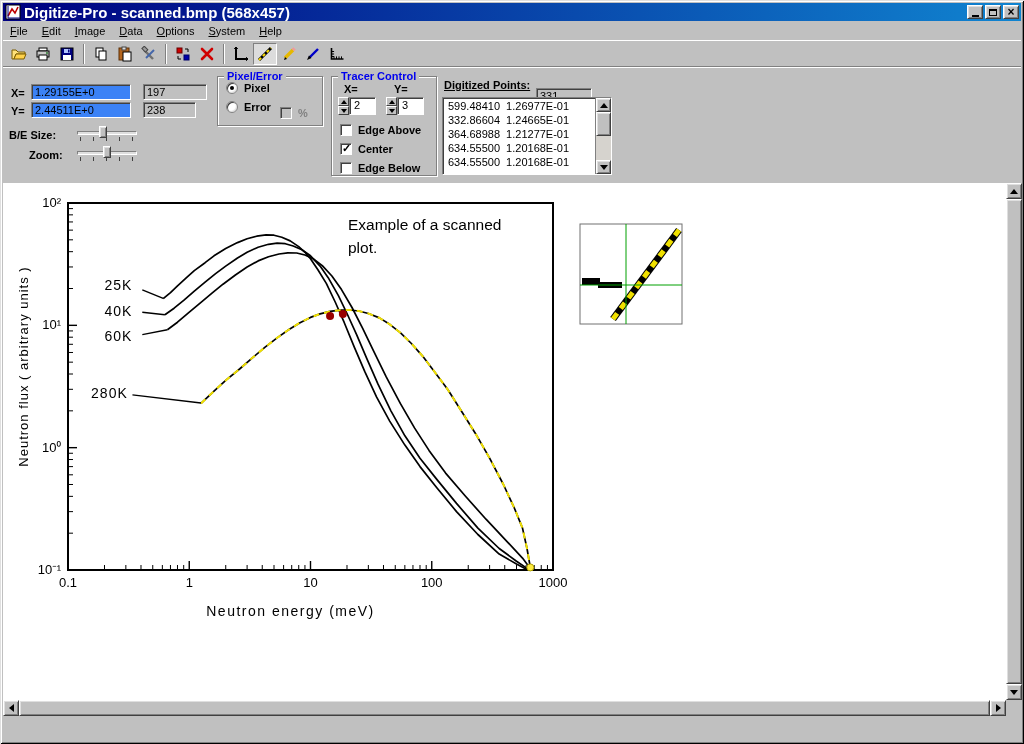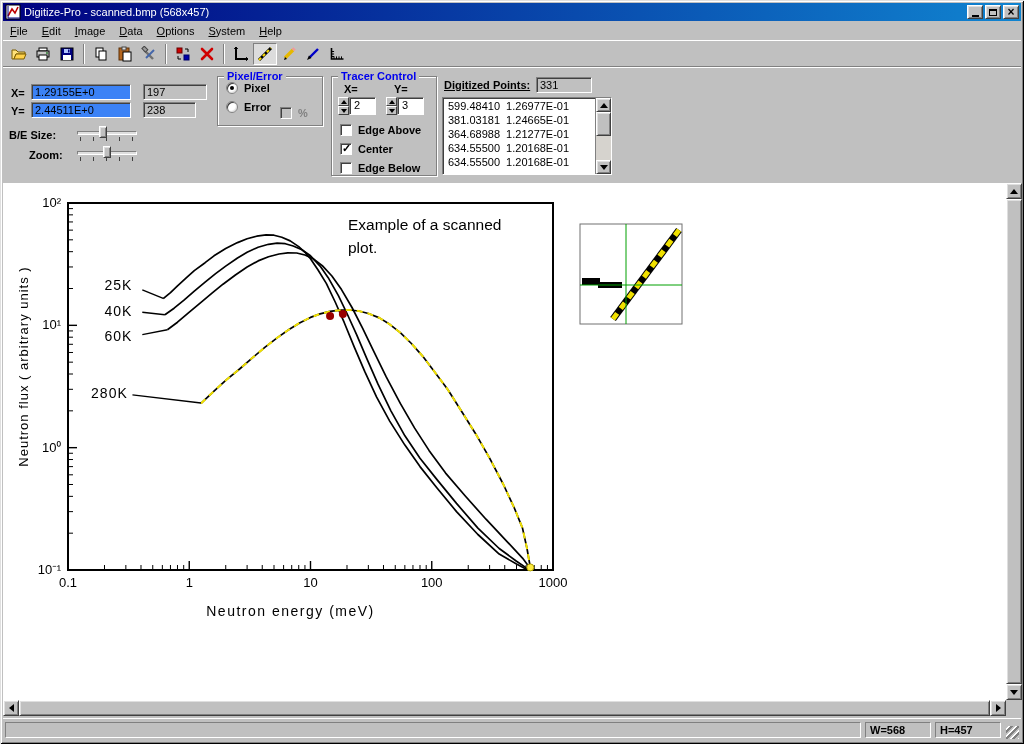--- a/index.html
+++ b/index.html
@@ -4,21 +4,21 @@
 <style>
   html,body{margin:0;padding:0;background:#008080;}
   *{box-sizing:border-box;font-family:"Liberation Sans",sans-serif;}
   .app{position:relative;width:1024px;height:744px;background:#c0c0c0;overflow:hidden;
        box-shadow:inset 1px 1px 0 #dfdfdf, inset -1px -1px 0 #000, inset 2px 2px 0 #fff, inset -2px -2px 0 #808080;}
   
   .titlebar{position:absolute;left:3px;top:3px;width:1018px;height:18px;
             background:linear-gradient(90deg,#000080,#1084d0);display:flex;align-items:center;padding:0 2px;}
   .app-icon{width:16px;height:16px;margin-right:3px;}
   .app-icon svg{width:16px;height:16px;}
-  .title-text{color:#fff;font-size:11px;font-weight:normal;flex:1;white-space:nowrap;}
+  .title-text{color:#fff;font-size:15px;font-weight:bold;flex:1;white-space:nowrap;}
   .tb-buttons{display:flex;gap:2px;}
   .sysbtn{width:16px;height:14px;background:#c0c0c0;border:1px solid;border-color:#fff #404040 #404040 #fff;
           box-shadow:inset 1px 1px 0 #dfdfdf, inset -1px -1px 0 #808080;display:flex;align-items:center;justify-content:center;}
   .gl-min{width:7px;height:2px;background:#000;margin-top:7px;}
   .gl-max{width:8px;height:7px;border:1px solid #000;border-top:2px solid #000;}
   .gl-x{font-size:12px;font-weight:bold;line-height:10px;color:#000;}
   
   .menubar{position:absolute;left:3px;top:22px;width:1018px;height:18px;display:flex;align-items:center;background:#c0c0c0;}
   .menu-item{padding:2px 7px;font-size:11px;color:#000;}
   
@@ -297,25 +297,25 @@
             <span class="opt-label">Center</span>
           </div>
           <div class="cb-row">
             <span class="cb"></span>
             <span class="opt-label">Edge Below</span>
           </div>
         </div>
     </div>
 
     <span class="lbl" style="left:441px;top:11px;text-decoration:underline">Digitized Points:</span>
-    <div class="static-box" style="left:533px;top:9px;width:56px">331</div>
+    <div class="static-box" style="left:533px;top:20px;width:56px">331</div>
     <div class="listbox" style="left:439px;top:29px;width:170px;height:78px">
       <div class="list-rows" id="dig-rows">
           <div class="list-row">599.48410  1.26977E-01</div>
-          <div class="list-row">381.03181  1.24665E-01</div>
+          <div class="list-row">332.86604  1.24665E-01</div>
           <div class="list-row">364.68988  1.21277E-01</div>
           <div class="list-row">634.55500  1.20168E-01</div>
           <div class="list-row">634.55500  1.20168E-01</div>
         </div>
       <div class="list-sb">
         <div class="sb-btn" style="top:0">
             <div class="arr-u"></div>
           </div>
         <div class="sb-thumb" style="top:14px;height:24px"></div>
         <div class="sb-btn" style="bottom:0">
@@ -450,20 +450,14 @@
     <div class="hs-btn" style="left:0;top:0">
         <div class="arr-l"></div>
       </div>
     <div class="hs-thumb"></div>
     <div class="hs-btn" style="right:0;top:0">
         <div class="arr-r"></div>
       </div>
   </div>
   <div class="corner"></div>
 
-  <div class="statusbar">
-    <div class="sb-panel" style="left:2px;width:856px"></div>
-    <div class="sb-panel" style="left:862px;width:66px">W=568</div>
-    <div class="sb-panel" style="left:932px;width:66px">H=457</div>
-    <div class="grip"></div>
-  </div>
 
 </div>
 
 </body></html>

